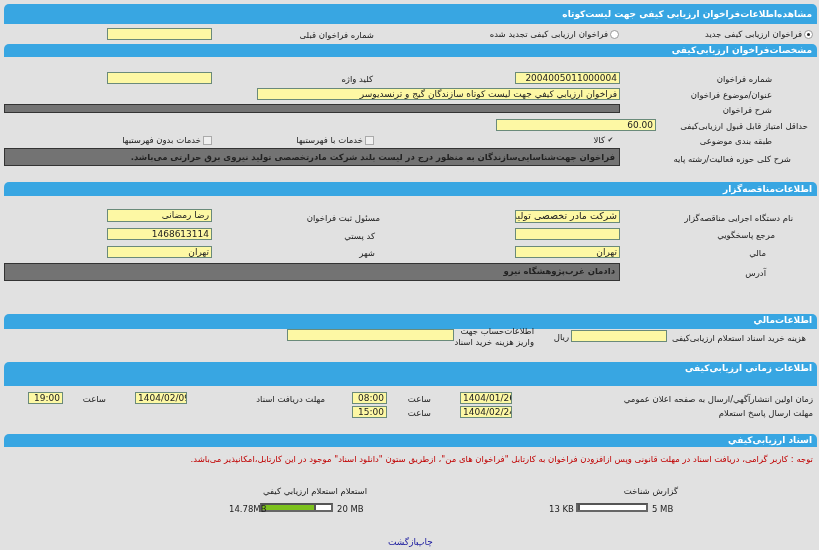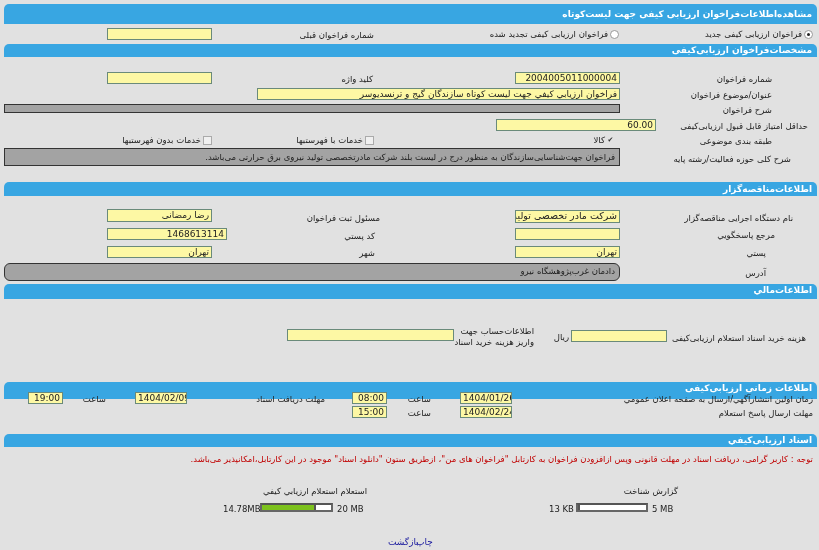--- a/index.html
+++ b/index.html
@@ -1,21 +1,21 @@
 <!DOCTYPE html>
 <html><head>
 <meta charset="utf-8">
 <style>
   html,body{margin:0;padding:0;}
   body{width:819px;height:550px;background:#e1e1e1;font-family:"DejaVu Sans",sans-serif;font-size:9px;color:#222;position:relative;overflow:hidden;direction:ltr;}
   .hdr{position:absolute;left:4px;right:2px;background:#38a6e2;border-radius:5px 5px 0 0;color:#fff;font-weight:bold;font-size:9px;text-align:right;padding-right:5px;box-sizing:border-box;direction:rtl;}
   .lbl{position:absolute;direction:rtl;text-align:right;white-space:nowrap;font-size:8.5px;color:#222;}
   .inp{position:absolute;background:#fdf8a4;border:1px solid #6a8a7a;box-sizing:border-box;height:12px;font-size:9px;text-align:right;padding:0 2px;line-height:10px;white-space:nowrap;overflow:hidden;direction:ltr;}
   .inp.rtl{direction:rtl;}
-  .box{position:absolute;background:#a3a3a3;border:1px solid #333;box-sizing:border-box;direction:rtl;text-align:right;padding:2px 4px;font-size:8.5px;white-space:nowrap;overflow:hidden;}
+  .box{position:absolute;background:#737373;border:1px solid #333;box-sizing:border-box;direction:rtl;text-align:right;padding:2px 4px;font-size:8.5px;white-space:nowrap;overflow:hidden;font-weight:bold;}
   .radio{display:inline-block;width:7px;height:7px;border-radius:50%;border:1px solid #999;background:#fff;vertical-align:middle;margin-left:2px;position:relative;}
   .radio.on::after{content:"";position:absolute;left:2px;top:2px;width:3px;height:3px;border-radius:50%;background:#222;}
   .chk{display:inline-block;width:7px;height:7px;border:1px solid #aaa;background:#f0f0f0;vertical-align:middle;margin-left:2px;font-size:7px;line-height:7px;text-align:center;color:#333;}
   .chk.on{border:none;background:transparent;}
   .note{position:absolute;right:6px;top:454px;color:#c00000;direction:rtl;font-size:8.5px;white-space:nowrap;}
   .bar{position:absolute;height:9px;border:2px solid #666;border-top-color:#555;background:#fff;box-sizing:border-box;}
   .bar .fill{position:absolute;left:0;top:0;bottom:0;background:#7dc21e;border-right:2px solid #555;}
   .link{position:absolute;color:#2020a0;direction:rtl;font-size:9px;cursor:pointer;}
 </style>
 </head>
@@ -71,44 +71,44 @@
 </div>
 
 <div class="lbl" style="right:26px;top:213px;">نام دستگاه اجرایی مناقصه‌گزار</div>
 <div class="inp rtl" style="left:515px;top:210px;width:105px;height:13px;font-size:9.5px;">شرکت مادر تخصصی تولید</div>
 <div class="lbl" style="right:439px;top:213px;">مسئول ثبت فراخوان</div>
 <div class="inp rtl" style="left:107px;top:209px;width:105px;height:13px;padding-left:24px;">رضا رمضانی</div>
 
 <div class="lbl" style="right:44px;top:230px;">مرجع پاسخگويي</div>
 <div class="inp" style="left:515px;top:228px;width:105px;"></div>
 <div class="lbl" style="right:444px;top:231px;">کد پستي</div>
-<div class="inp" style="left:107px;top:228px;width:120px;">1468613114</div>
+<div class="inp" style="left:107px;top:228px;width:105px;">1468613114</div>
 
-<div class="lbl" style="right:53px;top:248px;">پستي</div>
+<div class="lbl" style="right:53px;top:248px;">مالي</div>
 <div class="inp rtl" style="left:515px;top:246px;width:105px;">تهران</div>
 <div class="lbl" style="right:444px;top:248px;">شهر</div>
 <div class="inp rtl" style="left:107px;top:246px;width:105px;">تهران</div>
 
 <div class="lbl" style="right:53px;top:268px;">آدرس</div>
-<div class="box" style="left:4px;top:263px;width:616px;height:18px;line-height:11px;border-radius:6px;">دادمان غرب‌پژوهشگاه نیرو</div>
+<div class="box" style="left:4px;top:263px;width:616px;height:18px;line-height:11px;">دادمان غرب‌پژوهشگاه نیرو</div>
 
-<div class="hdr" style="top:284px;height:15px;line-height:13px;">
+<div class="hdr" style="top:314px;height:15px;line-height:13px;">
   <span>اطلاعات‌مالي</span>
 </div>
 
 <div class="lbl" style="right:13px;top:333px;">هزینه خرید اسناد استعلام ارزیابی‌کیفی</div>
 <div class="inp" style="left:571px;top:330px;width:96px;"></div>
 <div class="lbl" style="right:250px;top:332px;">ریال</div>
 <div class="lbl" style="right:285px;top:326px;line-height:11px;">
   <div>اطلاعات‌حساب جهت</div>
   <div>واریز هزینه خرید اسناد</div>
 </div>
 <div class="inp" style="left:287px;top:329px;width:167px;"></div>
 
-<div class="hdr" style="top:382px;height:17px;line-height:13px;">
+<div class="hdr" style="top:362px;height:24px;line-height:13px;">
   <span>اطلاعات زمانی ارزیابی‌کیفی</span>
 </div>
 
 <div class="lbl" style="right:6px;top:394px;">زمان اولین انتشارآگهي/ارسال به صفحه اعلان عمومي</div>
 <div class="inp" style="left:460px;top:392px;width:52px;">1404/01/26</div>
 <div class="lbl" style="right:388px;top:394px;">ساعت</div>
 <div class="inp" style="left:352px;top:392px;width:35px;">08:00</div>
 
 <div class="lbl" style="right:6px;top:408px;">مهلت ارسال پاسخ استعلام</div>
 <div class="inp" style="left:460px;top:406px;width:52px;">1404/02/24</div>
@@ -131,16 +131,16 @@
 <div class="bar" style="left:576px;top:503px;width:72px;">
   <div class="fill" style="width:0px;"></div>
 </div>
 <div class="lbl" style="left:549px;top:504px;direction:ltr;text-align:left;">13 KB</div>
 
 <div class="lbl" style="right:452px;top:486px;">استعلام استعلام ارزيابي كيفي</div>
 <div class="lbl" style="left:337px;top:504px;direction:ltr;text-align:left;">20 MB</div>
 <div class="bar" style="left:260px;top:503px;width:73px;">
   <div class="fill" style="width:52px;"></div>
 </div>
-<div class="lbl" style="left:223px;top:504px;direction:ltr;text-align:left;">14.78MB</div>
+<div class="lbl" style="left:229px;top:504px;direction:ltr;text-align:left;">14.78MB</div>
 
 <div class="link" style="left:388px;top:537px;">بازگشت</div>
 <div class="link" style="left:416px;top:537px;">چاپ</div>
 
 </body></html>

